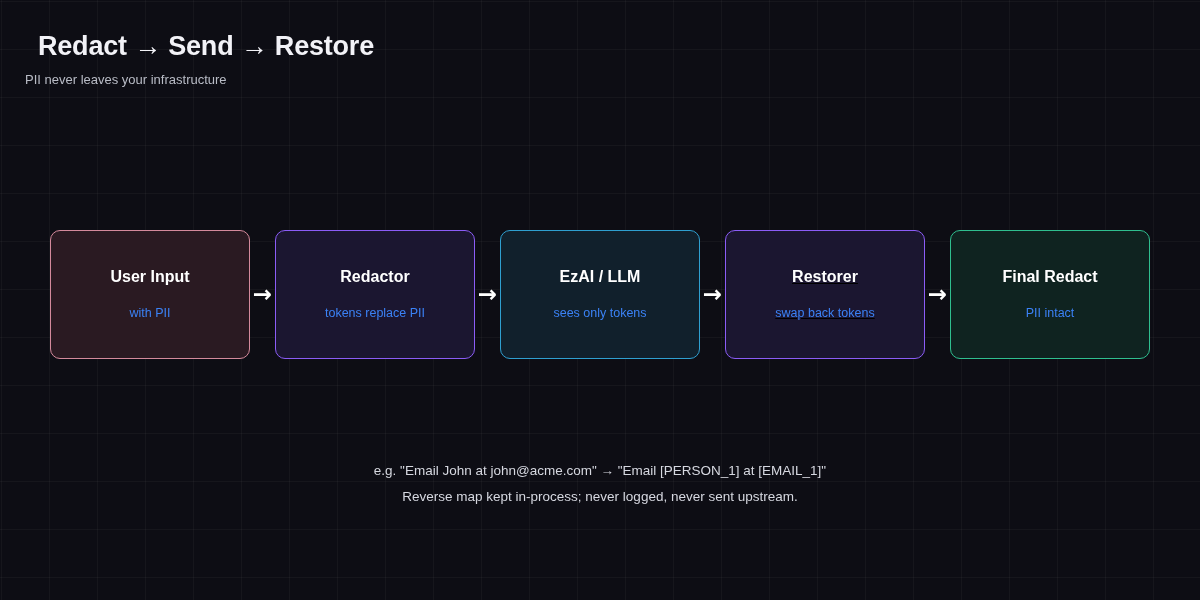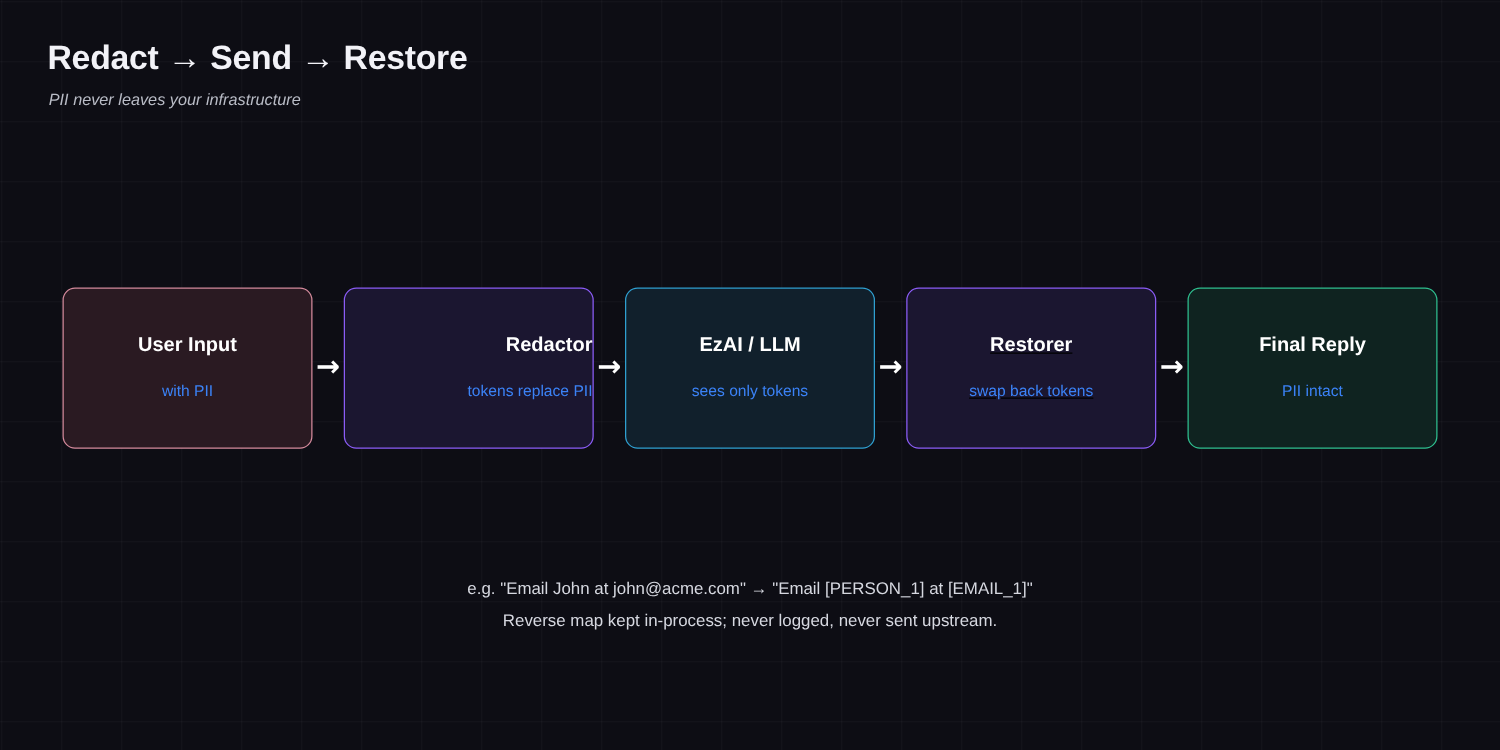--- a/index.html
+++ b/index.html
@@ -22,22 +22,22 @@
     background-position:1px 1px;
   }
 
   
   .page-title {
     position:absolute; left:38px; top:31px;
     font-size:27px; font-weight:bold; color:#f2f2f7;
     letter-spacing:-0.2px; white-space:nowrap;
   }
   .page-subtitle {
-    position:absolute; left:39px; top:72px;
-    font-size:13px; color:#b9bcc6; white-space:nowrap;font-style:italic;
+    position:absolute; left:25px; top:72px;
+    font-size:13px; color:#b9bcc6; white-space:nowrap;
   }
 
   
   .flow {
     position:absolute; left:50px; top:221px;
     width:1100px; height:146px;
     display:flex; align-items:center;
   }
 
   .node {
@@ -87,37 +87,37 @@
 
   <div class="page-title">Redact → Send → Restore</div>
   <div class="page-subtitle">PII never leaves your infrastructure</div>
 
   <div class="flow" id="flow-row">
       <div class="node" style="border-color: rgb(212, 138, 156); background: rgb(42, 26, 34);">
         <div class="node-title">User Input</div>
         <div class="node-sub">with PII</div>
       </div>
       <div class="arrow">→</div>
-      <div class="node" style="border-color: rgb(139, 92, 246); background: rgb(27, 22, 48); align-items: flex-end;">
+      <div class="node" style="border-color: rgb(139, 92, 246); background: rgb(27, 22, 48);">
         <div class="node-title">Redactor</div>
         <div class="node-sub">tokens replace PII</div>
       </div>
       <div class="arrow">→</div>
       <div class="node" style="border-color: rgb(47, 159, 208); background: rgb(17, 32, 44);">
         <div class="node-title">EzAI / LLM</div>
         <div class="node-sub">sees only tokens</div>
       </div>
       <div class="arrow">→</div>
       <div class="node" style="border-color: rgb(139, 92, 246); background: rgb(27, 22, 48); text-decoration: underline;">
         <div class="node-title">Restorer</div>
         <div class="node-sub">swap back tokens</div>
       </div>
       <div class="arrow">→</div>
       <div class="node" style="border-color: rgb(47, 191, 143); background: rgb(15, 35, 32);">
-        <div class="node-title">Final Reply</div>
+        <div class="node-title">Final Redact</div>
         <div class="node-sub">PII intact</div>
       </div>
     </div>
 
   <div class="footer" id="footer-block">
       <div class="footer-line">e.g. "Email John at john@acme.com" → "Email [PERSON_1] at [EMAIL_1]"</div>
       <div class="footer-line">Reverse map kept in-process; never logged, never sent upstream.</div>
     </div>
 
 </div>

